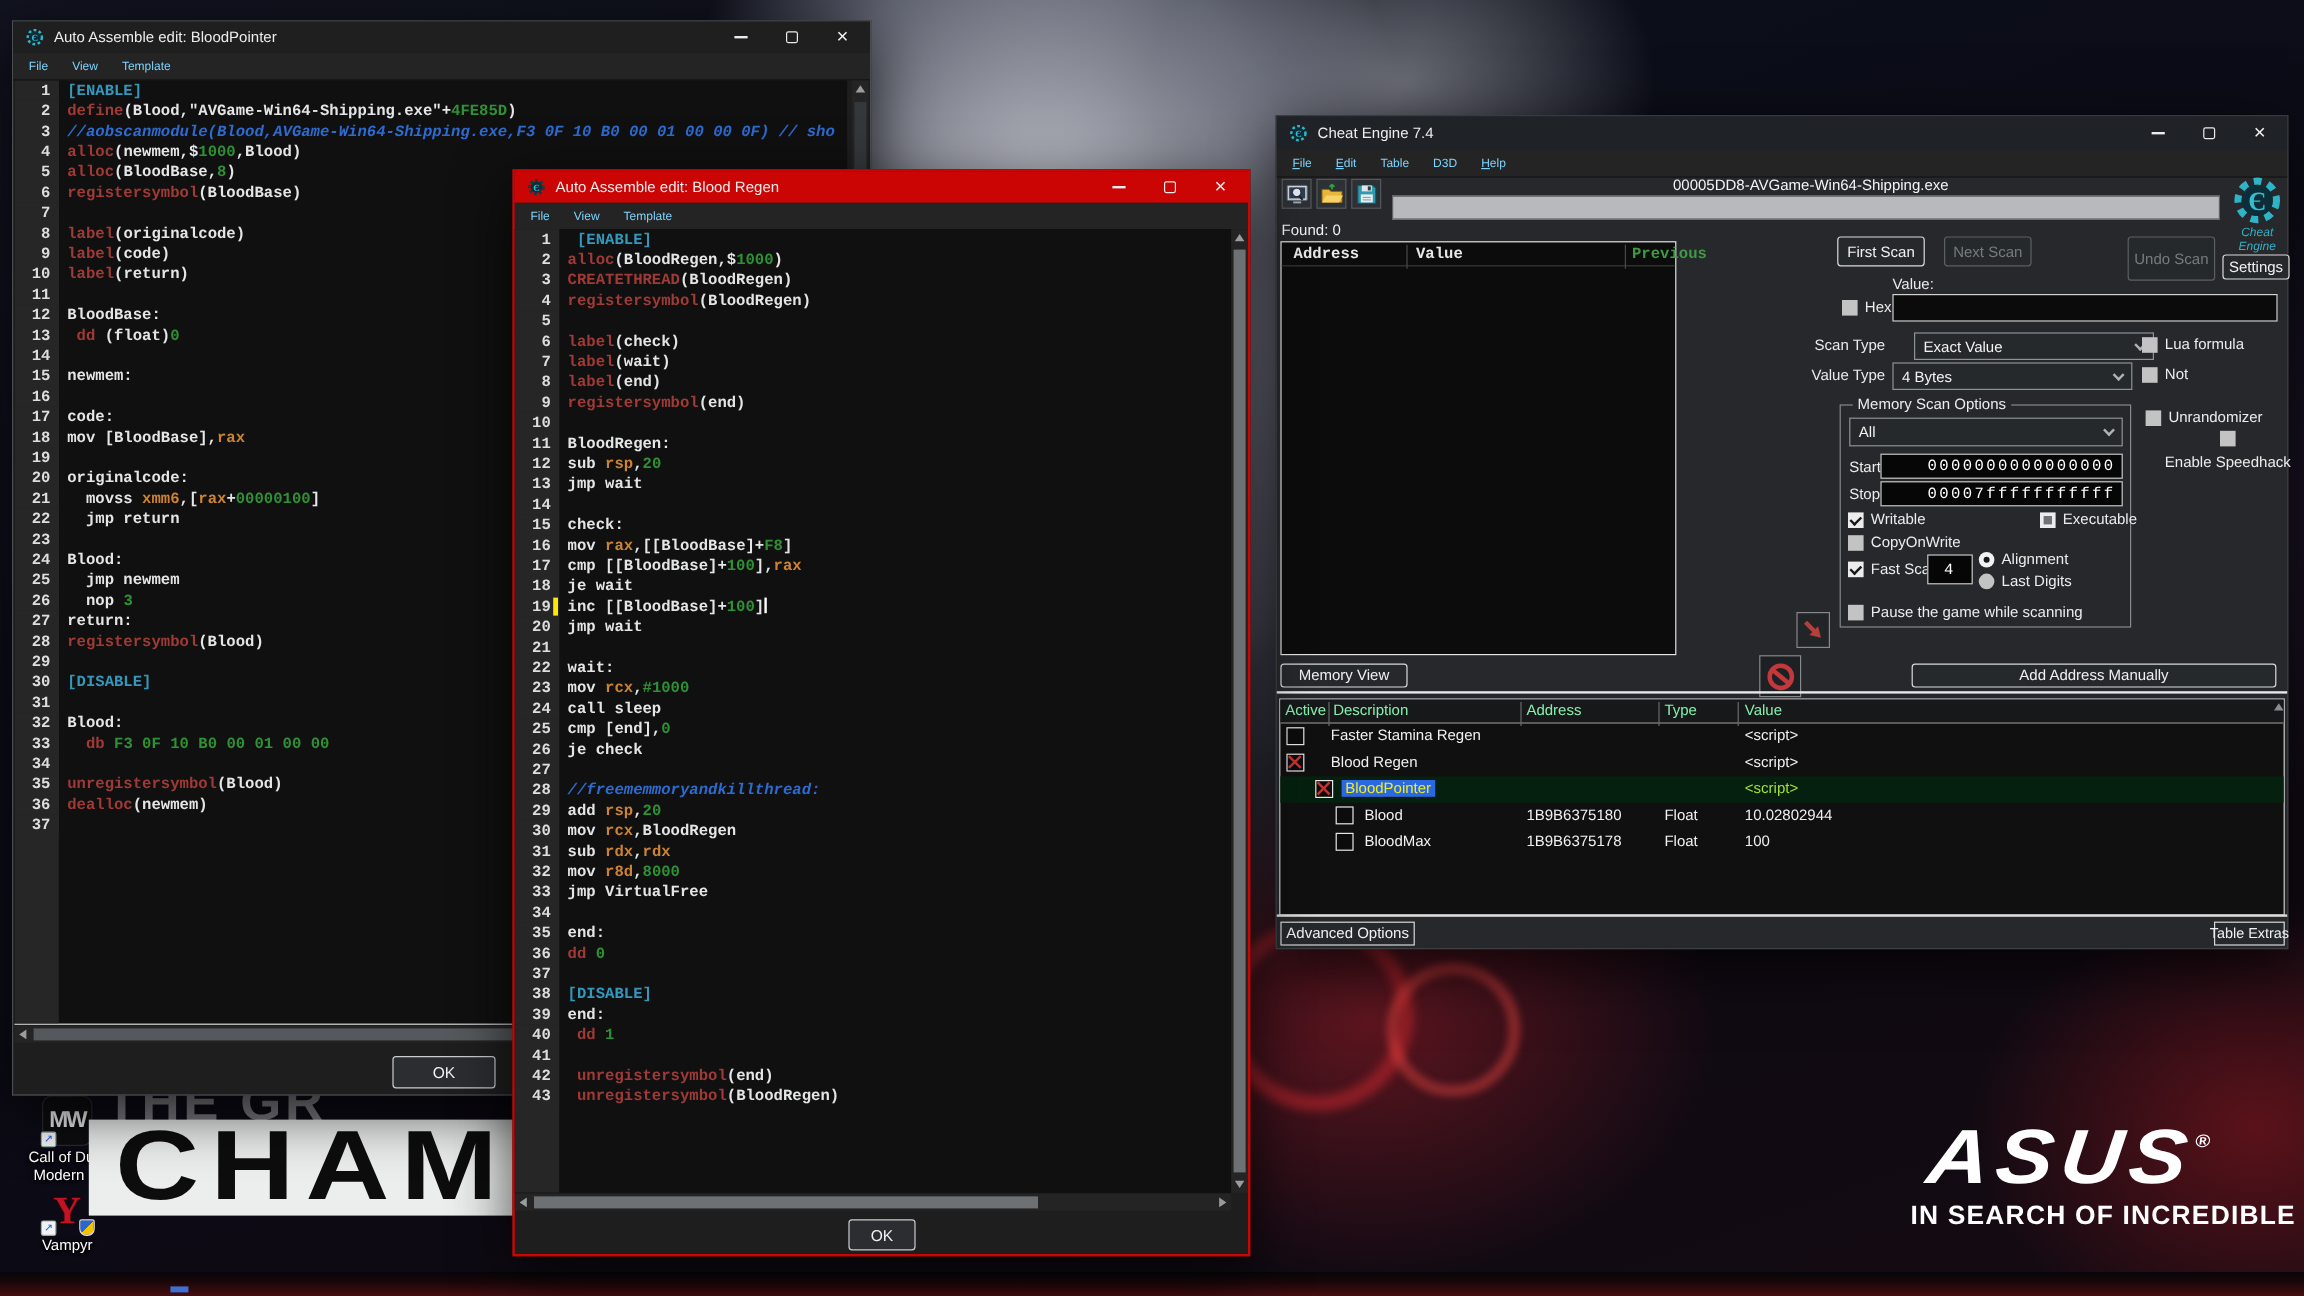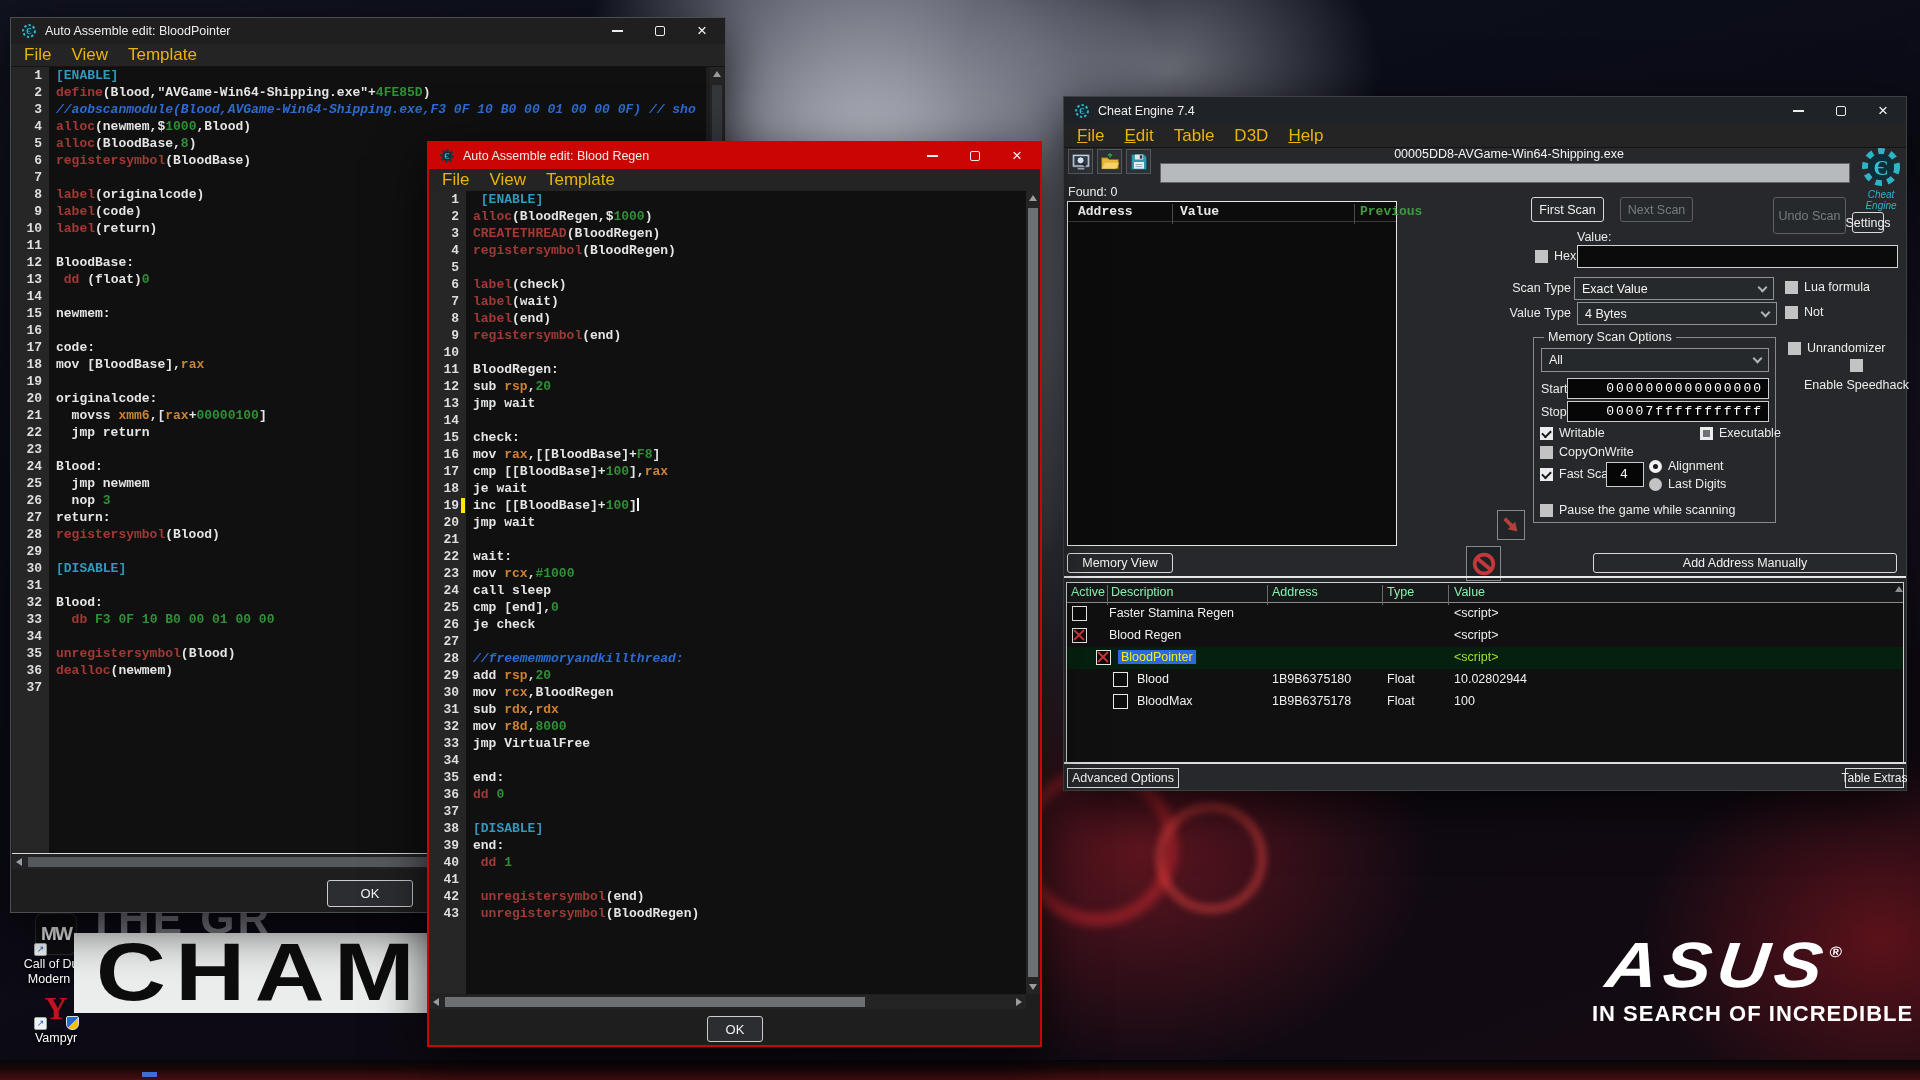--- a/index.html
+++ b/index.html
@@ -53,21 +53,21 @@
   .win { position:absolute; box-shadow:0 14px 48px rgba(0,0,0,.7); }
   .titlebar { height:26px; display:flex; align-items:center; gap:8px; padding:0 10px; }
   .title-text { font-size:12.5px; color:#ececec; white-space:nowrap; }
   .ce-ico-sm { width:16px; height:16px; flex:none; }
   .winbtns { margin-left:auto; display:flex; align-items:center; gap:32px; padding-right:8px; }
   .wbtn { display:inline-block; }
   .wbtn.min { width:11px; height:2px; background:#ececec; }
   .wbtn.max { width:10px; height:10px; border:1.5px solid #ececec; border-radius:2px; }
   .wbtn.close { color:#f2f2f2; font-size:17px; line-height:14px; font-weight:normal; }
   .menubar { height:23px; display:flex; align-items:center; gap:2px; padding:0 4px; background:#242424; border-bottom:1px solid #141414; }
-  .menu-item { color:#eab308; font-size:17px; padding:2px 9px; }
+  .menu-item { color:#7dd3fc; font-size:10px; padding:2px 9px; }
   .accel { text-decoration:underline; }
 
   
   #win-bp { left:10px; top:17px; width:716px; height:896px; background:#1e1e1e; border:1px solid #4a4e52; z-index:10; }
   #win-bp .titlebar { background:#1f1f1f; }
   #win-br { left:427px; top:141px; width:615px; height:906px; background:#1e1e1e; border:2px solid #cb0404; z-index:20; }
   #win-br .titlebar { background:#cb0404; }
 
   .editor { position:absolute; overflow:hidden; background:#101010;
     font-family:"Liberation Mono","DejaVu Sans Mono",monospace; font-weight:bold; font-size:13px; }
@@ -108,21 +108,21 @@
   #win-ce { left:1063px; top:96px; width:844px; height:695px; background:#26282b; border:1px solid #3c4043; z-index:15; font-size:12.5px; color:#eaeaea; }
   #win-ce .titlebar { background:#1f2226; height:28px; }
   .abs { position:absolute; }
   .tool-btn { position:absolute; top:52px; width:25px; height:25px; background:#2d3034; border:1px solid #54585c;
     display:flex; align-items:center; justify-content:center; }
   #tb-process { left:4px; } #tb-open { left:33px; } #tb-save { left:62px; }
   #ce-process { left:110px; top:50px; width:670px; text-align:center; font-size:12.5px; color:#f4f4f4; white-space:nowrap; }
   #ce-progress { left:96px; top:66px; width:690px; height:20px; background:#b7babd; border:1px solid #60646a; }
   #ce-logo { left:791px; top:48px; width:52px; text-align:center; }
   #ce-logo .logo-label { font-size:10px; color:#2fb3c6; font-style:italic; margin-top:-3px; }
-  #ce-settings { left:788px; top:115px; width:32px; height:21px; }
+  #ce-settings { left:788px; top:115px; width:56px; height:21px; }
   #ce-found { left:4px; top:88px; color:#f0f0f0; }
   #ce-foundlist { left:3px; top:104px; width:330px; height:345px; background:#0c0c0c; border:1px solid #e6e6e6;
     font-family:"Liberation Mono","DejaVu Sans Mono",monospace; font-weight:bold; font-size:13px; }
   .flhead { position:relative; height:20px; border-bottom:1px solid #3a3a3a; }
   .flhead span { position:absolute; top:2px; color:#e8e8e8; }
   .fl-addr { left:10px; } .fl-val { left:112px; } .fl-prev { left:292px; color:#3f9b41 !important; }
   .fl-sep { position:absolute; top:0; width:1px; height:20px; background:#4a4a4a; }
 
   .cebtn { position:absolute; background:#26292c; border:1px solid #d9d9d9; border-radius:3px; color:#f0f0f0;
     font-size:12.5px; display:flex; align-items:center; justify-content:center; white-space:nowrap; }
@@ -144,21 +144,21 @@
   .radio.sel { background:#f2f2f2; }
   .radio.sel::after { content:""; position:absolute; inset:4px; border-radius:50%; background:#17181a; }
   #ce-hex { left:471px; top:152px; }
   .rlabel { position:absolute; text-align:right; }
   #ce-scantype-label { left:390px; top:184px; width:117px; }
   #ce-valuetype-label { left:390px; top:209px; width:117px; }
   .dd { position:absolute; background:#26292c; border:1px solid #8e9296; display:flex; align-items:center;
     padding:0 7px; color:#f2f2f2; font-size:12.5px; }
   .chev { width:7px; height:7px; border-right:2px solid #aeb2b6; border-bottom:2px solid #aeb2b6;
     transform:rotate(45deg); margin-left:auto; margin-top:-3px; }
-  #ce-scantype { left:510px; top:180px; width:200px; height:23px; }
+  #ce-scantype { left:531px; top:180px; width:200px; height:23px; }
   #ce-valuetype { left:513px; top:205px; width:200px; height:23px; }
   #ce-lua { left:721px; top:183px; } #ce-not { left:721px; top:208px; }
   #ce-unrand { left:724px; top:244px; } #ce-speed { left:740px; top:262px;flex-direction:column; }
 
   #ce-mso { position:absolute; left:469px; top:240px; width:243px; height:186px; border:1px solid #85898d; }
   #ce-mso .legend { position:absolute; top:-8px; left:10px; background:#26282b; padding:0 4px; font-size:12.5px; color:#ececec; }
   #ce-region { left:7px; top:10px; width:228px; height:24px; }
   .gb-label { position:absolute; color:#ececec; }
   #ce-start-label { left:7px; top:44px; } #ce-stop-label { left:7px; top:67px; }
   .hexinput { position:absolute; background:#060606; border:1px solid #caccce; color:#fff;

